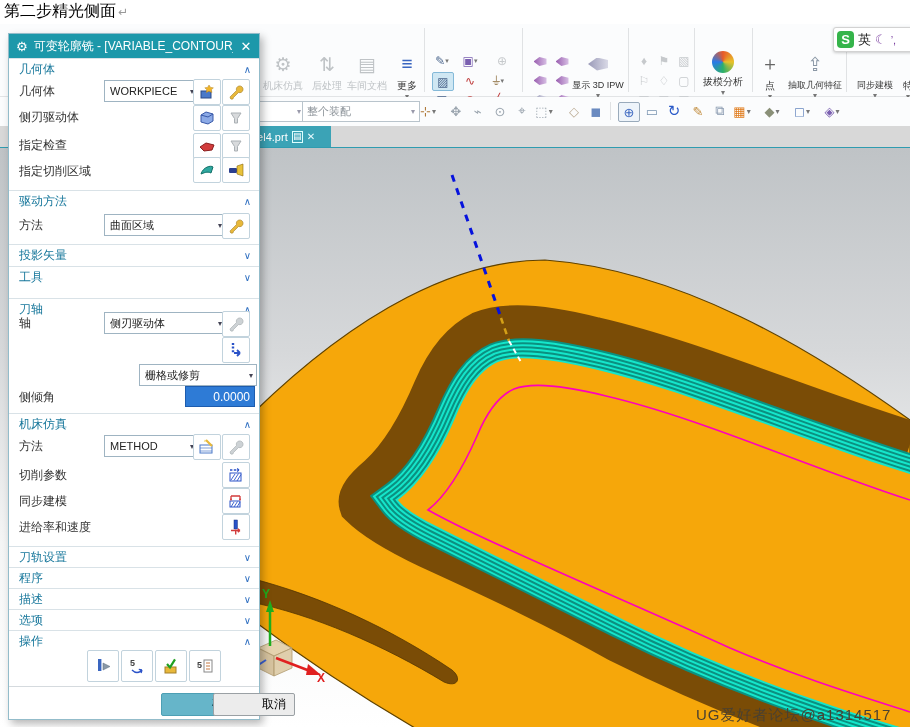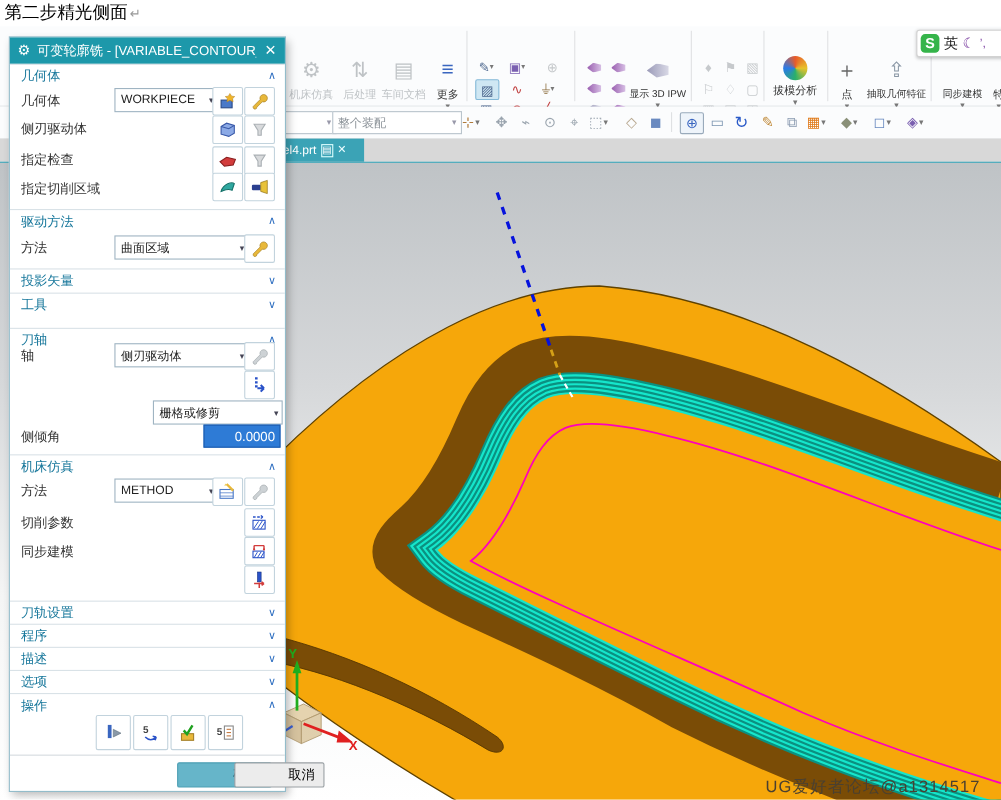--- a/index.html
+++ b/index.html
@@ -455,20 +455,23 @@
     <div class="ib" style="top:454px;left:213px">
       <svg width="18" height="18">
           <rect x="3" y="9" width="10" height="6" fill="none" stroke="#2a52c8"></rect>
           <path d="M4 15 l3 -5 M7 15 l3.5 -5.5 M10 15 l3 -5" stroke="#2a52c8" stroke-width="0.9"></path>
           <path d="M4 4 h9 M4 4 v3 M13 4 v3" stroke="#d23c3c" stroke-width="1.3" fill="none"></path>
           <circle cx="4" cy="7.5" r="1" fill="#d23c3c"></circle>
           <circle cx="13" cy="7.5" r="1" fill="#d23c3c"></circle>
         </svg>
     </div>
 
+    <div class="drow" style="top:480px;height:26px">
+      <span class="dlabel">进给率和速度</span>
+    </div>
     <div class="ib" style="top:480px;left:213px">
       <svg width="18" height="18">
           <rect x="7" y="2" width="3.4" height="9" fill="#2a52c8" stroke="#14307e" stroke-width="0.5"></rect>
           <path d="M4 12.5 h9 M13 12.5 l-2.2 -1.6 M13 12.5 l-2.2 1.6 M8.7 11.5 v5" stroke="#d23c3c" stroke-width="1.4" fill="none"></path>
         </svg>
     </div>
 
     <div class="shdr" style="top:512px">
       <span class="st">刀轨设置</span>
         <span class="chev">∨</span>

